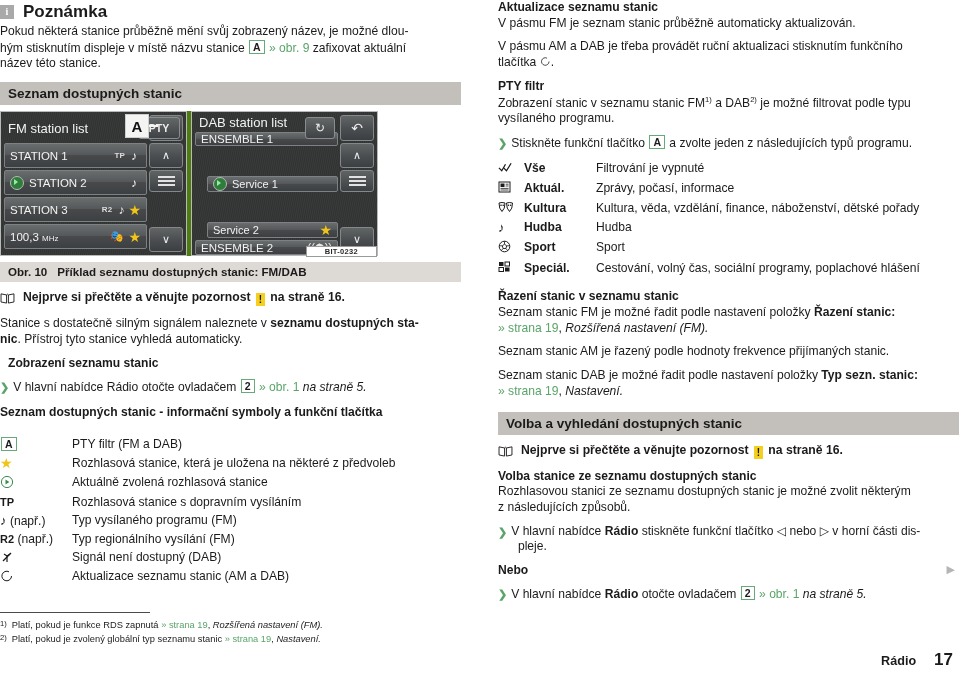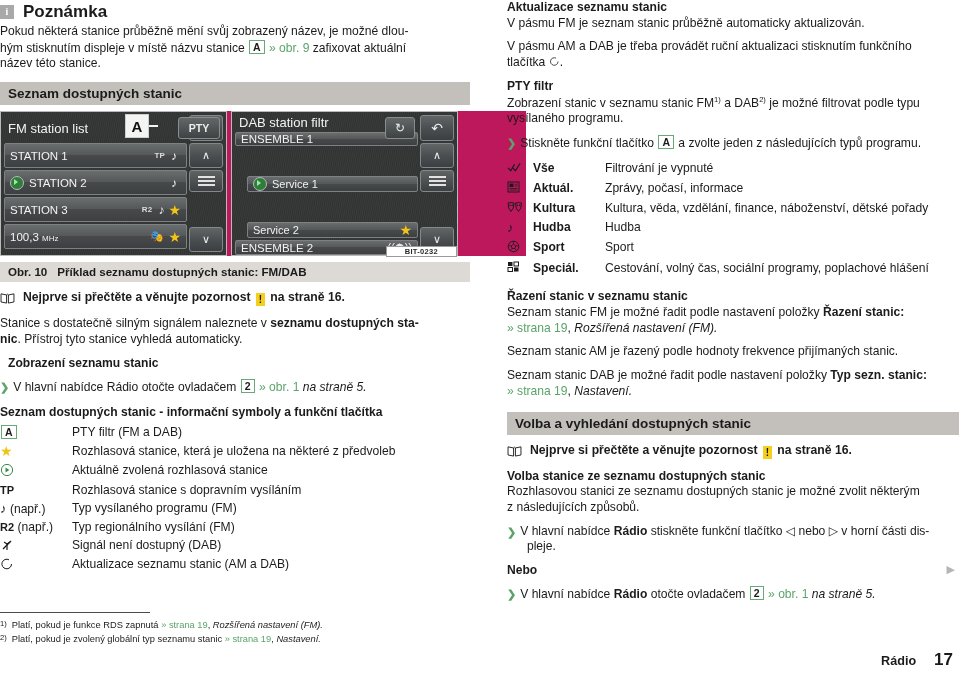--- a/index.html
+++ b/index.html
@@ -171,23 +171,23 @@
   .cont-arrow {
     position: absolute;
     right: 4px;
     top: 563px;
     color: #b5b5b5;
     font-size: 11px;
   }
 
   
   .figure {
-    width: 526px;
+    width: 378px;
     height: 145px;
-    background: #be185d;
+    background: #4d7c0f;
     display: flex;
     gap: 4px;
     position: relative;
   }
   .panel {
     width: 227px;
     height: 145px;
     border: 1px solid #b9b9b9;
     box-sizing: border-box;
     background:
@@ -384,21 +384,21 @@
           <div class="btn sq">∨</div>
         </div>
         <div class="ptybtn">PTY</div>
         <div class="callout-line"></div>
         <div class="callout-A">A</div>
       </div>
 
       <div class="panel">
         <div class="plist">
           <div class="row title">
-            <span class="rtxt">DAB station filtr</span>
+            <span class="rtxt">DAB station list</span>
           </div>
           <div class="row">
             <span class="rtxt">ENSEMBLE 1</span>
           </div>
           <div class="row indent">
             <span class="now-dot"></span>
             <span class="rtxt sm">Service 1</span>
           </div>
           <div class="row indent">
             <span class="rtxt sm">Service 2</span>
@@ -444,21 +444,21 @@
       <span>Stanice s dostatečně silným signálem naleznete v </span><span class="b">seznamu dostupných sta-</span><br>
       <span class="b">nic</span><span>. Přístroj tyto stanice vyhledá automaticky.</span>
     </p>
 
     <p class="sub-head">Zobrazení seznamu stanic</p>
     <div class="arrow-item" style="margin-bottom:9px;">
       <span class="ar">❯</span>
       <span><span>V hlavní nabídce Rádio otočte ovladačem</span> <span class="keybox">2</span> <span class="ref">» obr. 1</span> <span class="i">na straně 5.</span></span>
     </div>
 
-    <p class="b tight" style="margin-bottom:3px;">Seznam dostupných stanic - informační symboly a funkční tlačítka</p>
+    <p class="b tight" style="margin-bottom:15px;">Seznam dostupných stanic - informační symboly a funkční tlačítka</p>
 
     <table class="legend">
       <tbody>
           <tr>
         <td class="sym"><span class="keybox">A</span></td>
         <td>PTY filtr (FM a DAB)</td>
       </tr>
       <tr>
         <td class="sym"><span class="glyph star">★</span></td>
         <td>Rozhlasová stanice, která je uložena na některé z předvoleb</td>

